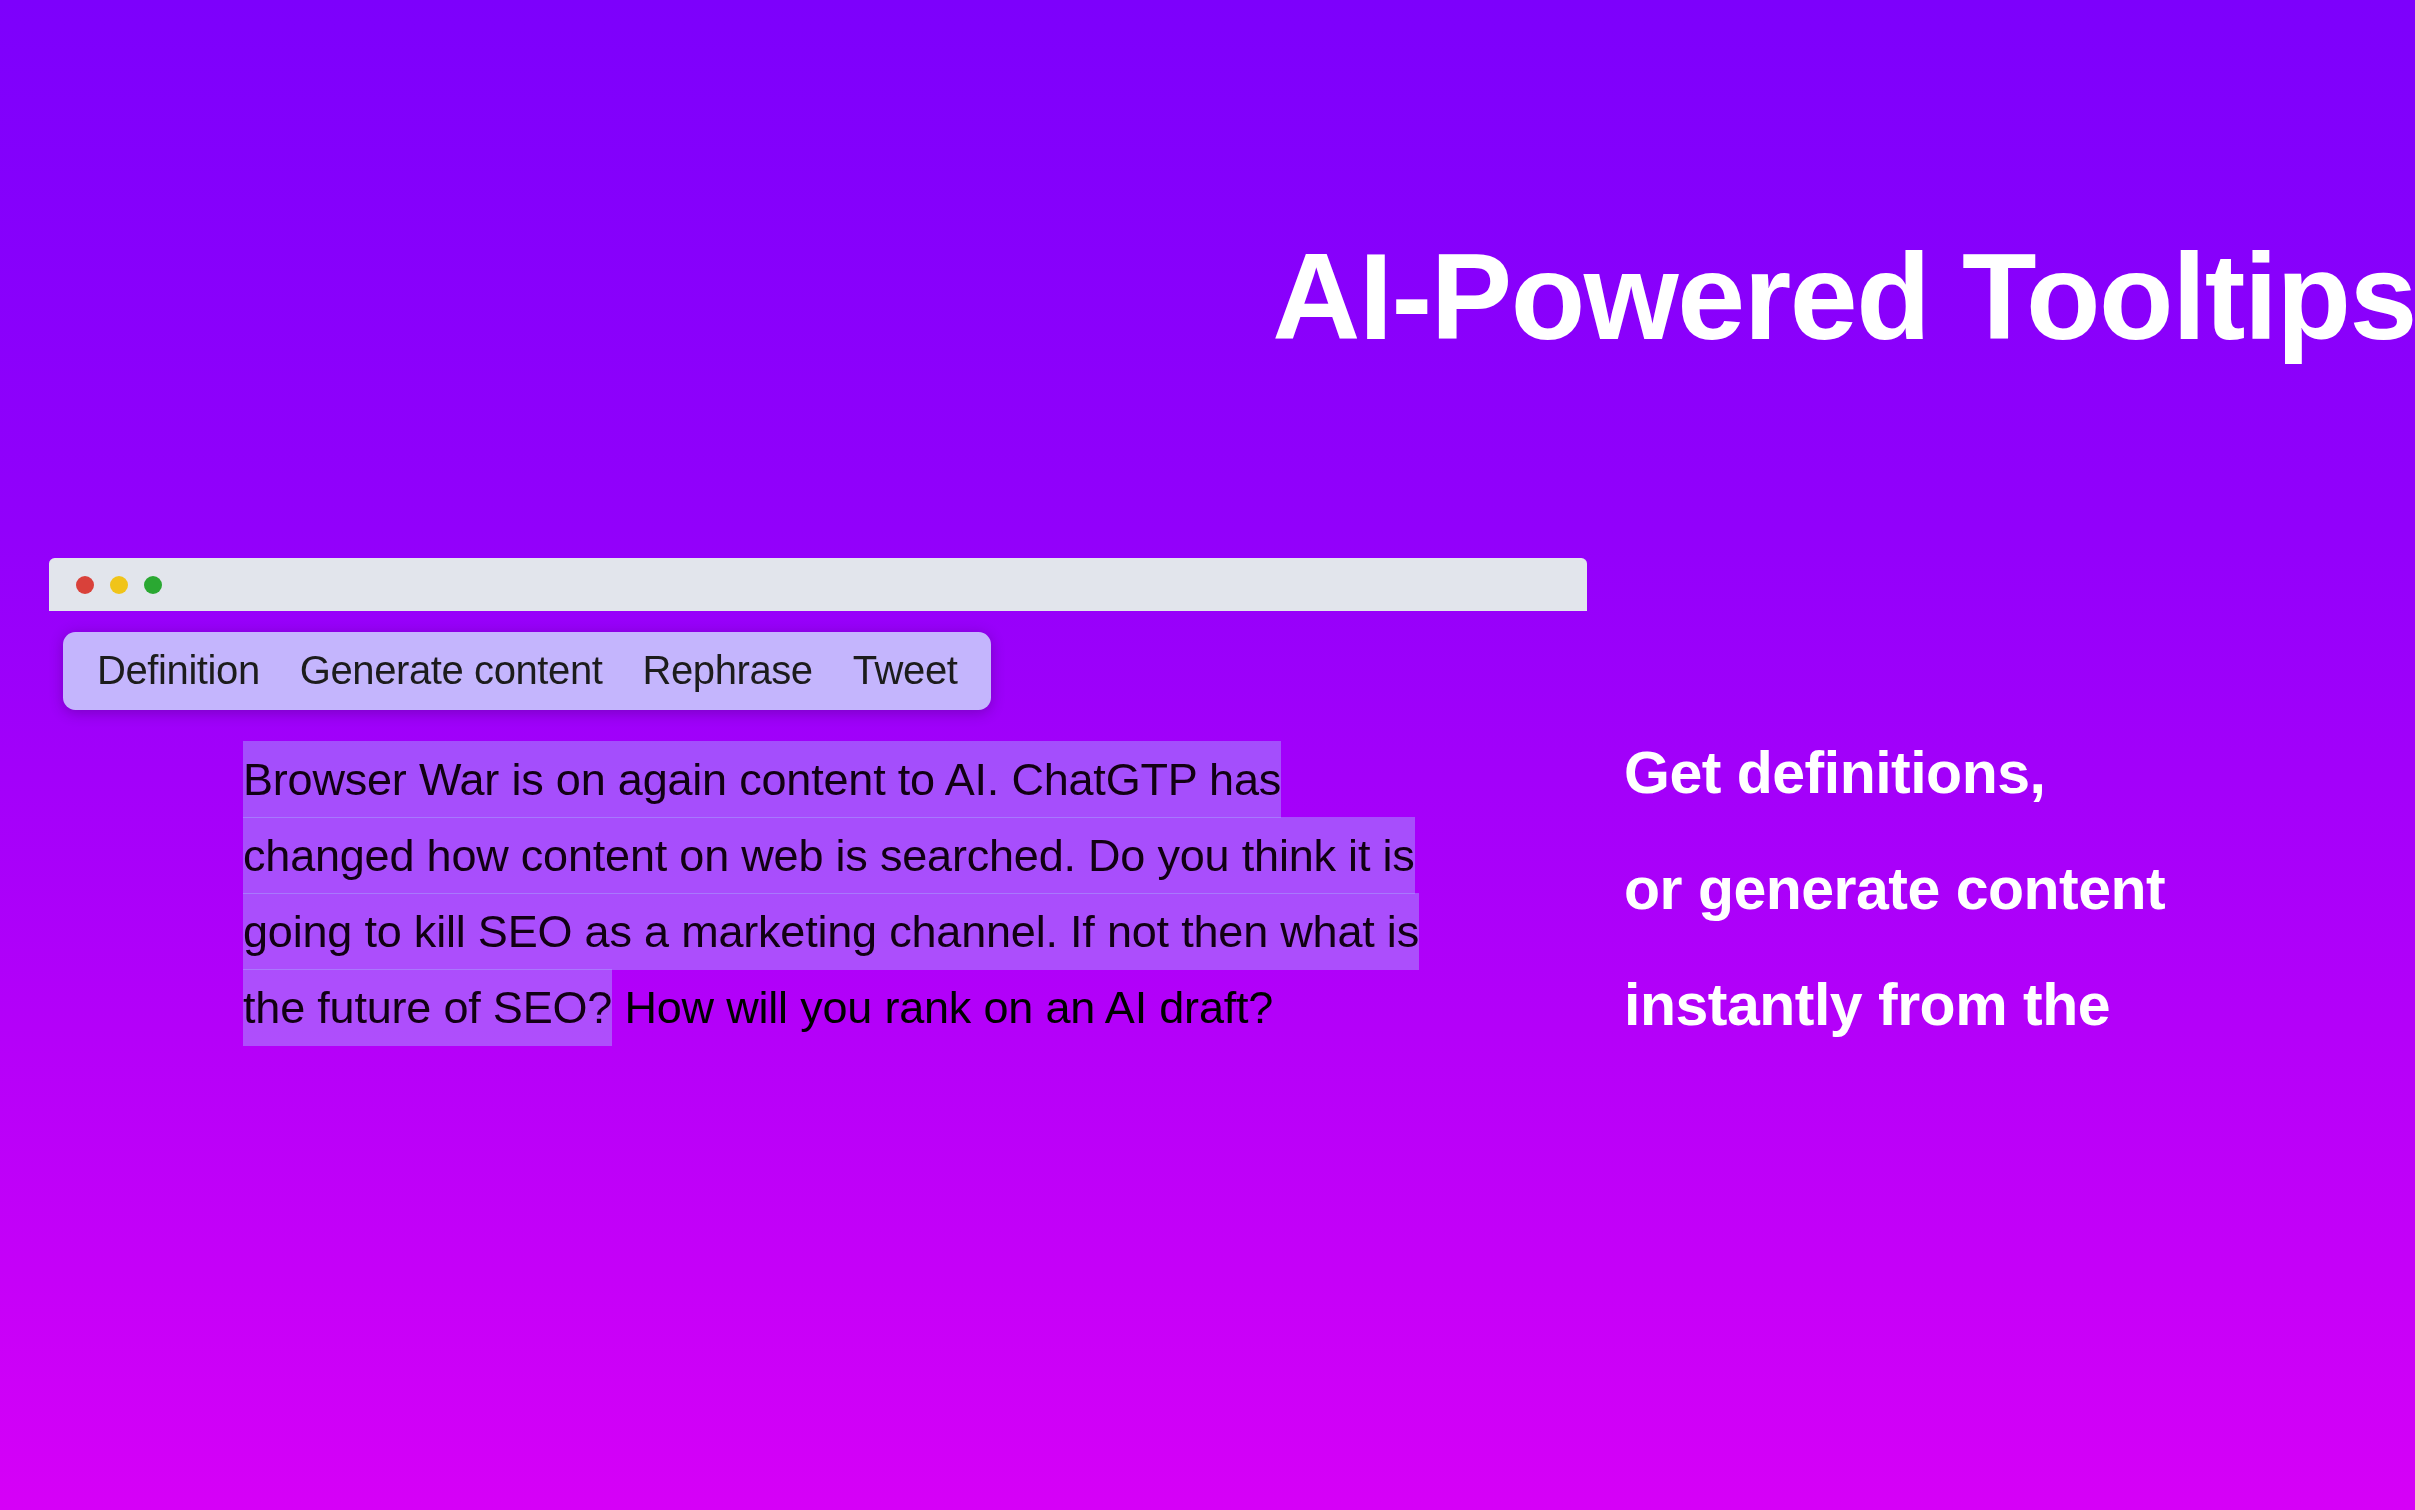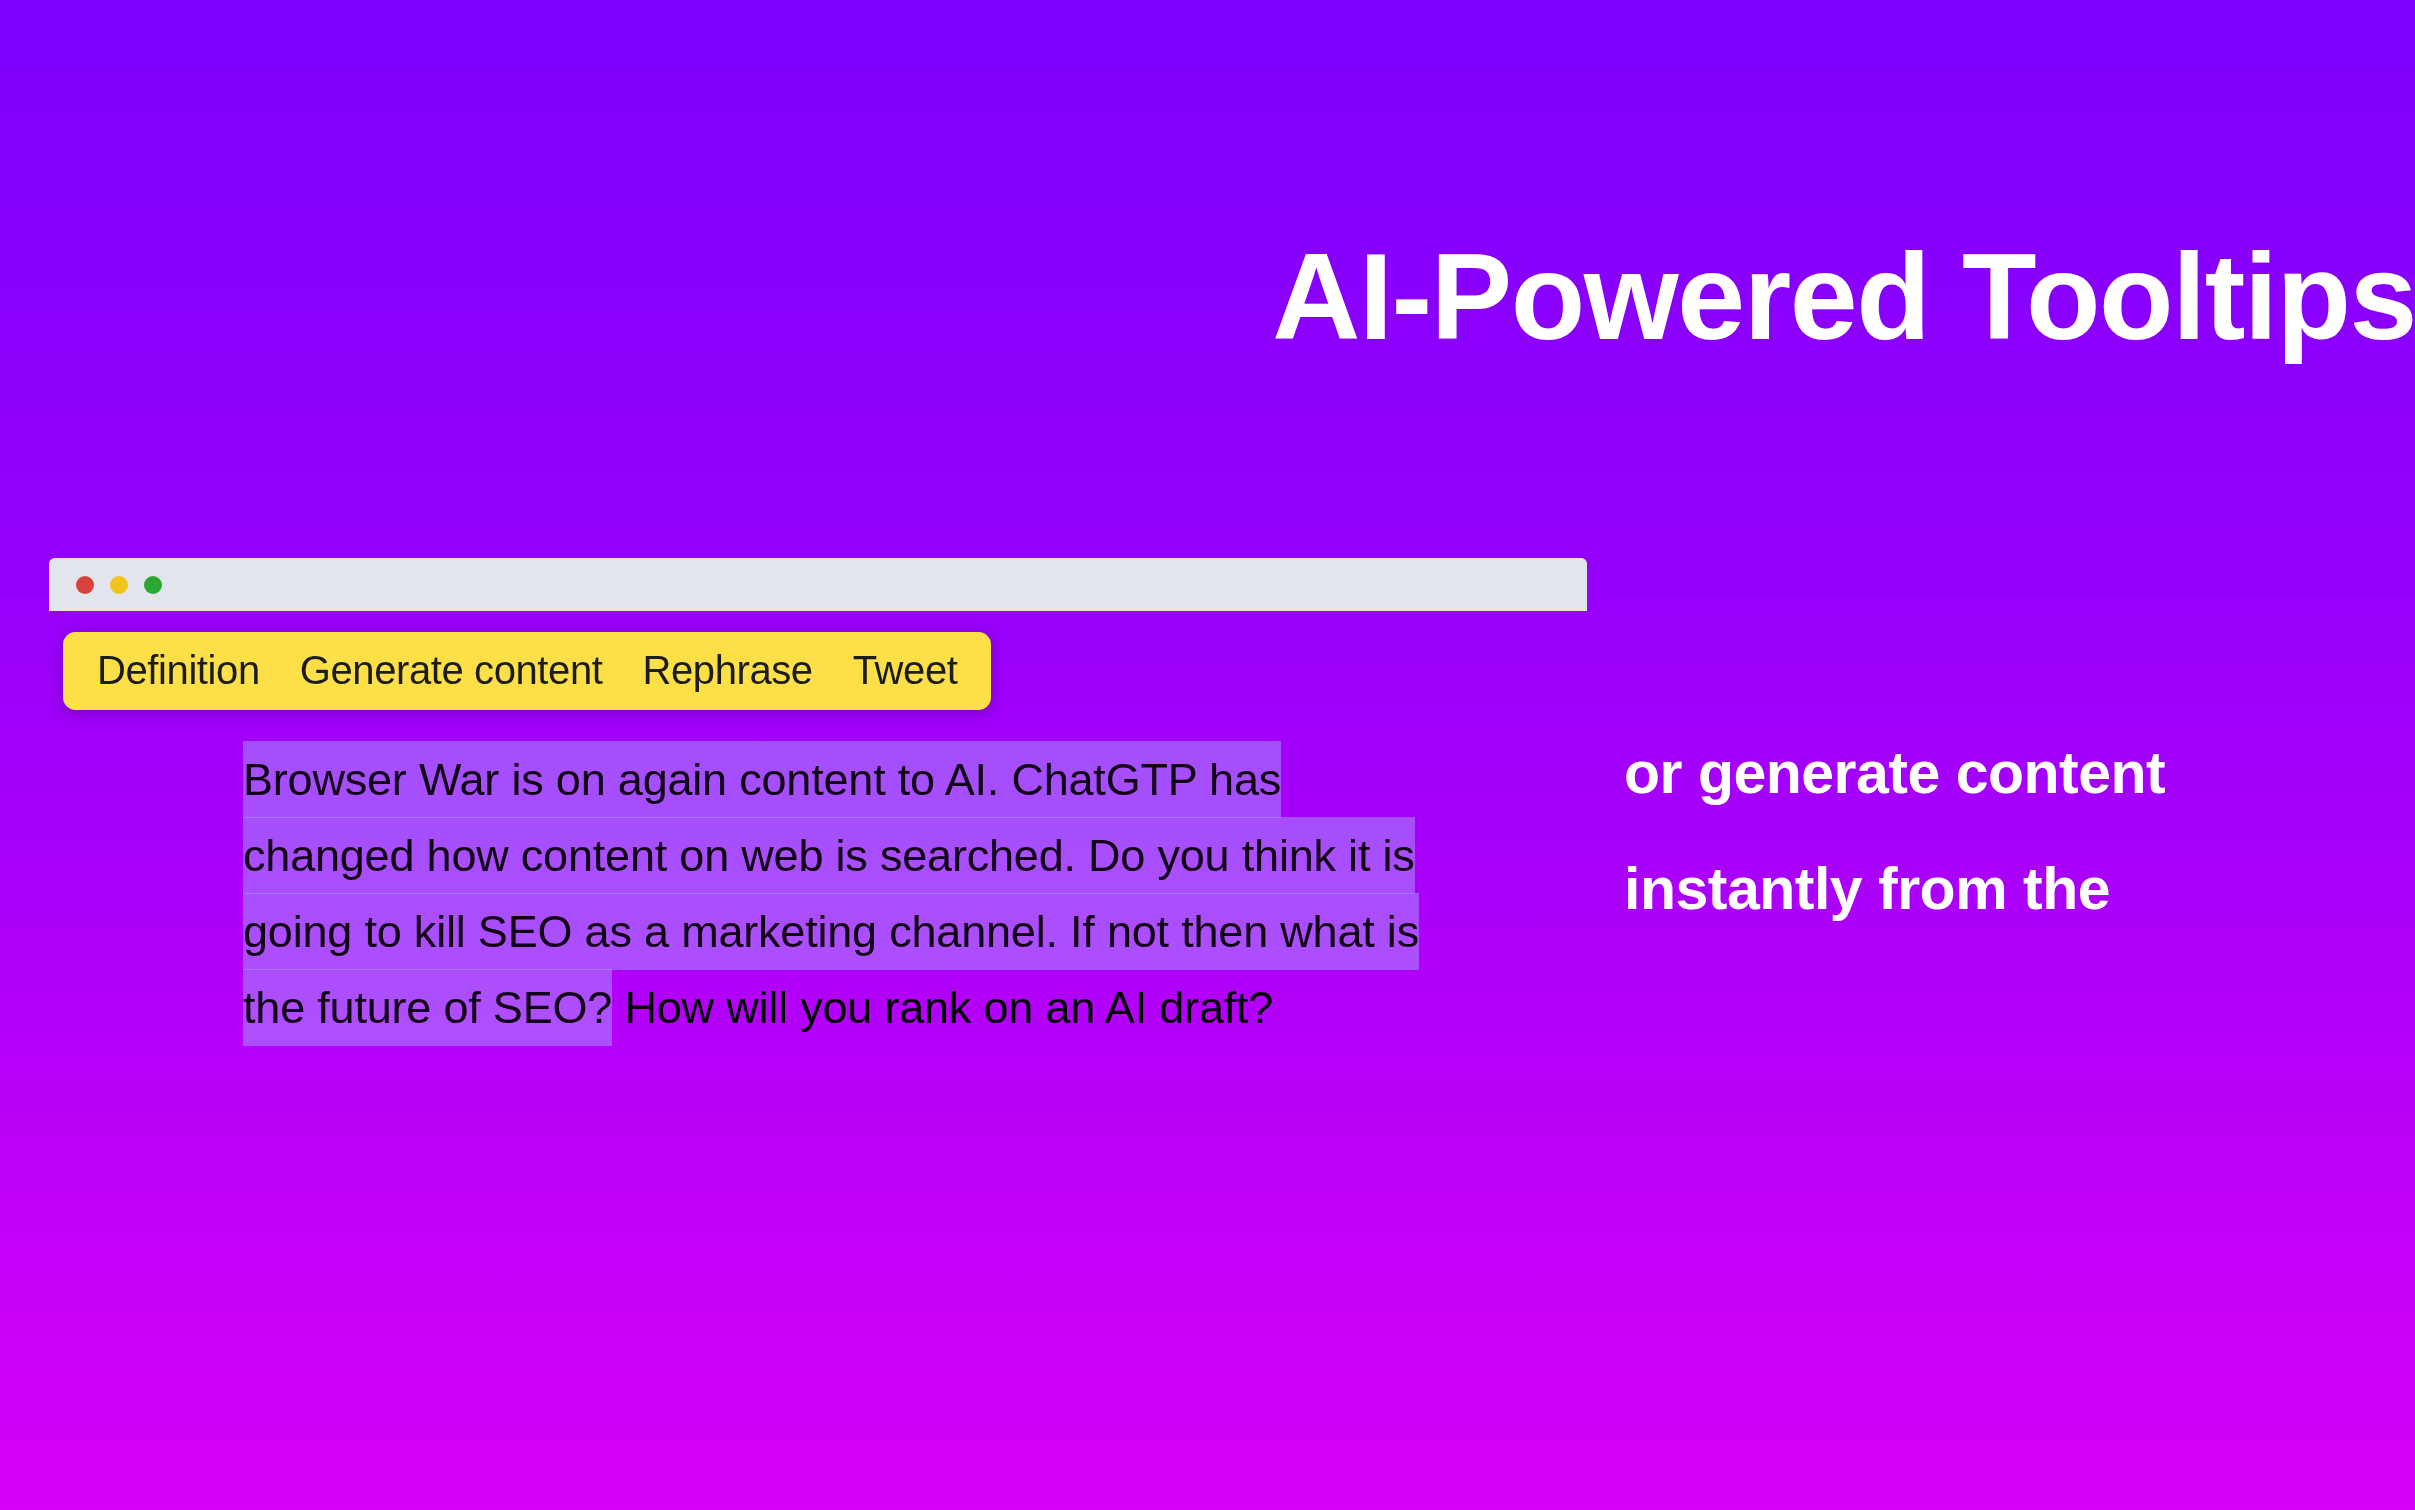--- a/index.html
+++ b/index.html
@@ -53,21 +53,21 @@
   .dot { width:18px; height:18px; border-radius:50%; display:block; }
   .dot-red    { background:#d9413a; }
   .dot-yellow { background:#f0c419; }
   .dot-green  { background:#2aa832; }
 
   
   .tooltip-popup {
     position:absolute;
     left:63px;
     top:632px;
-    background:#fde047;
+    background:#c4b5fd;
     border-radius:12.4px;
     box-shadow:0 2.9px 13.3px rgba(40,0,70,0.30);
     padding:18px 34px 20px 34px;
     display:flex;
     align-items:center;
     gap:40px;
     white-space:nowrap;
   }
 
   .tooltip-item {
@@ -136,16 +136,17 @@
   <span class="tooltip-item">Generate content</span>
   <span class="tooltip-item">Rephrase</span>
   <span class="tooltip-item">Tweet</span>
 </div>
 
 <p class="article-body">
   <span class="sel">Browser War is on again content to AI. ChatGTP has changed how content on web is searched. Do you think it is going to kill SEO as a marketing channel. If not then what is the future of SEO?</span><span class="unsel"> How will you rank on an AI draft?</span>
 </p>
 
 <div class="feature-copy">
+  <span class="feature-line">Get definitions,</span>
   <span class="feature-line">or generate content</span>
   <span class="feature-line">instantly from the</span>
 </div>
 
 
 </body></html>

